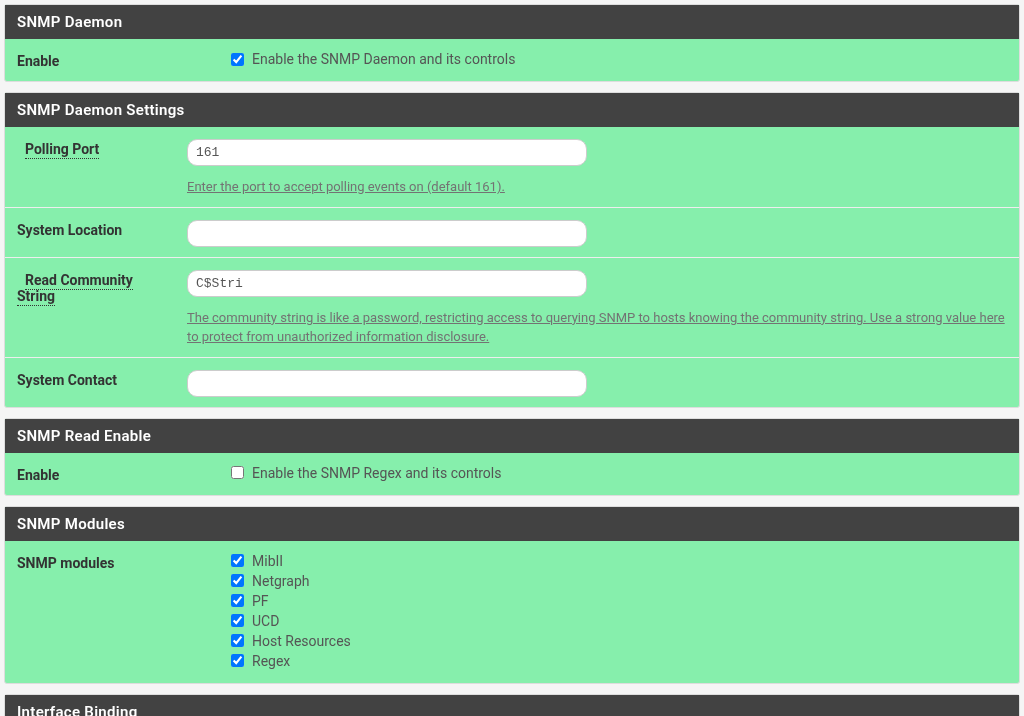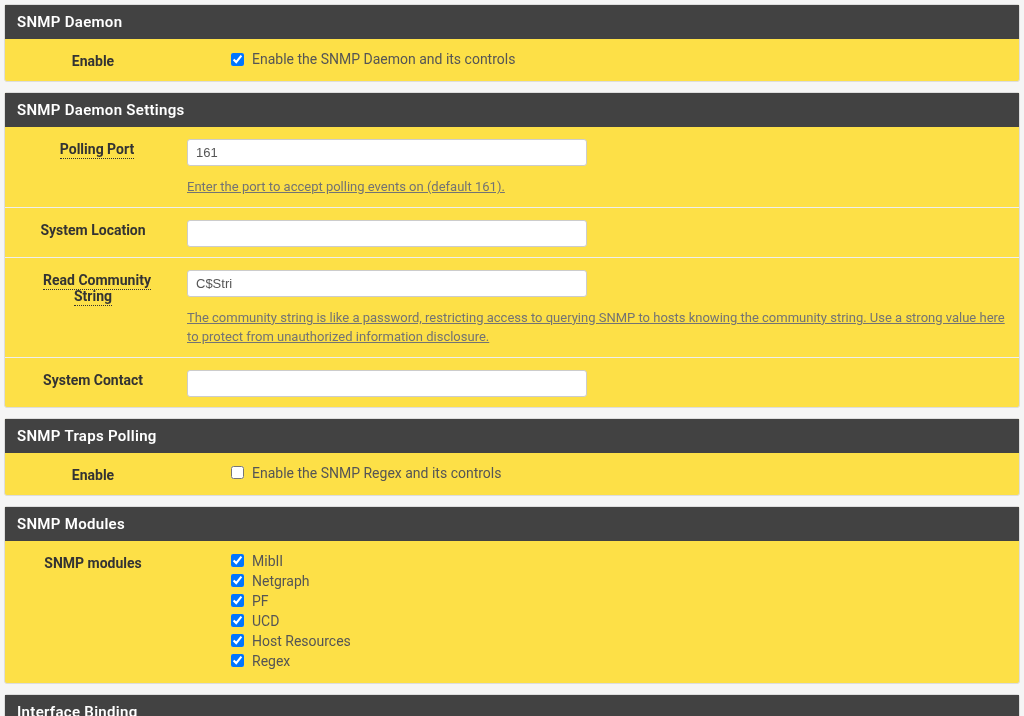--- a/index.html
+++ b/index.html
@@ -9,21 +9,21 @@
     background: #f5f5f5;
     color: #333;
   }
   .page {
     padding: 4px;
   }
   .panel {
     margin-bottom: 10px;
     border: 1px solid #ddd;
     border-radius: 3px;
-    background: #fde047;
+    background: #86efac;
   }
   .panel-header {
     background: #424242;
     color: #fff;
     padding: 8px 12px;
     font-size: 15px;
     font-weight: 600;
     letter-spacing: 0.3px;
   }
   .panel-body {
@@ -32,21 +32,21 @@
   .form-row {
     display: flex;
     align-items: flex-start;
     padding: 10px 12px;
     border-bottom: 1px solid #eee;
   }
   .form-row:last-child { border-bottom: none; }
   .form-label {
     width: 170px;
     min-width: 170px;
-    text-align: center;
+    text-align: left;
     padding-right: 18px;
     padding-top: 4px;
     font-weight: 700;
     color: #333;
     font-size: 14px;
   }
   .form-label .dotted {
     border-bottom: 1px dotted #333;
     padding-bottom: 1px;
     margin-left: 8px;
@@ -67,23 +67,24 @@
     height: 13px;
   }
   .check-line label {
     color: #555;
   }
   .text-input {
     width: 400px;
     max-width: 100%;
     padding: 5px 8px;
     border: 1px solid #ccc;
-    border-radius: 3px;
+    border-radius: 10px;
     font-size: 13px;
     color: #555;
+    font-family: Liberation Mono, monospace;
   }
   .help-text {
     color: #737373;
     font-size: 13px;
     margin-top: 12px;
     line-height: 1.45;
     max-width: 820px;
     text-decoration: underline;
   }
 </style>
@@ -133,21 +134,21 @@
       <div class="form-row">
         <div class="form-label">System Contact</div>
         <div class="form-control-wrap">
           <input class="text-input" type="text" value="" style="">
         </div>
       </div>
     </div>
   </div>
 
   <div class="panel">
-    <div class="panel-header">SNMP Traps Polling</div>
+    <div class="panel-header">SNMP Read Enable</div>
     <div class="panel-body">
       <div class="form-row">
         <div class="form-label">Enable</div>
         <div class="form-control-wrap">
           <div class="check-line">
             <input type="checkbox" id="cb-trap" style="">
             <label for="cb-trap">Enable the SNMP Regex and its controls</label>
           </div>
         </div>
       </div>

